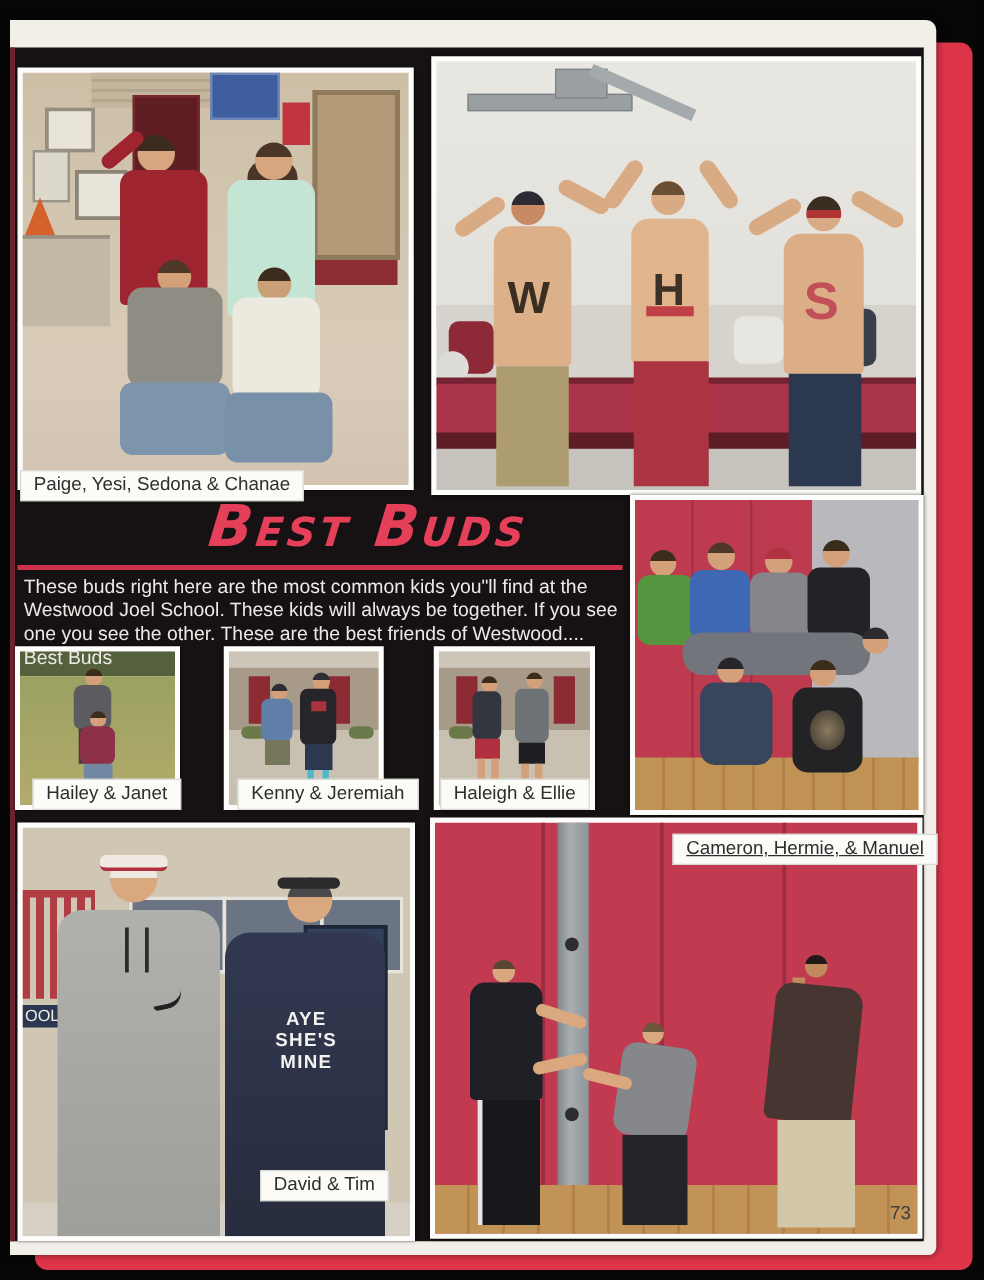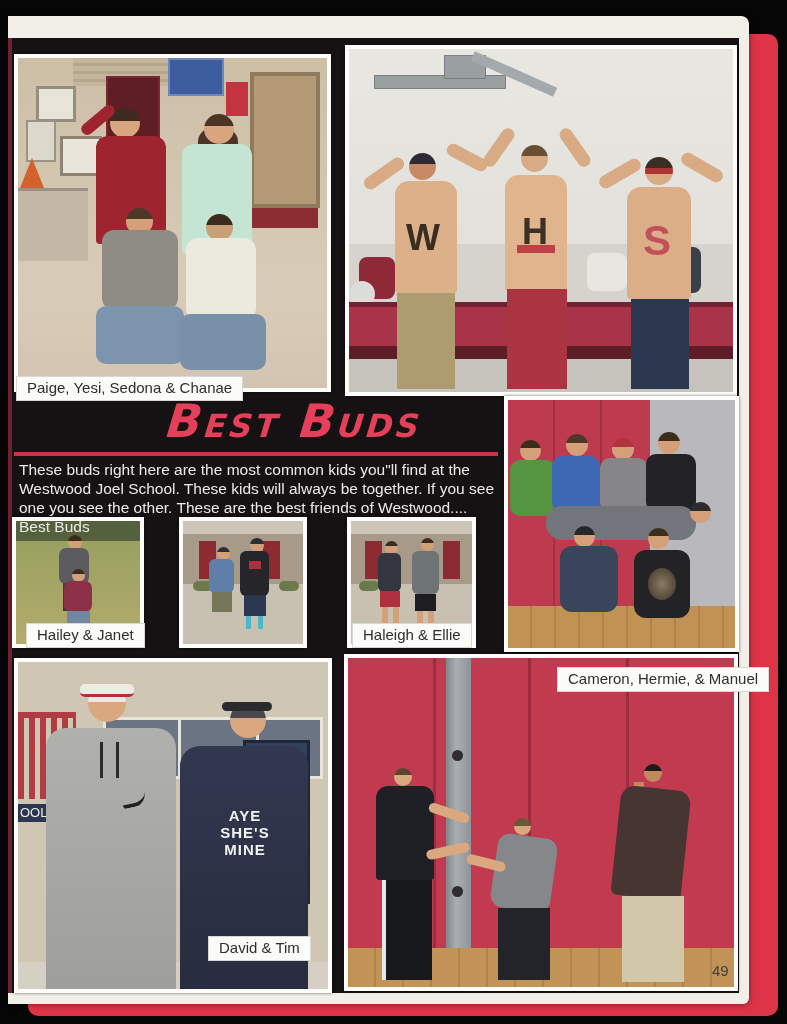--- a/index.html
+++ b/index.html
@@ -200,20 +200,21 @@
       <div class="fg" style="left:0;top:0;width:100%;height:100%;">
         <div style="left:67px;top:17px;width:14px;height:14px;border-radius:50%;background:linear-gradient(#2e2e33 0 42%,#d3a07a 42%);"></div>
         <div style="left:57px;top:30px;width:29px;height:45px;border-radius:6px;background:#26262a;"></div>
         <div style="left:66px;top:40px;width:12px;height:8px;background:#a8333c;"></div>
         <div style="left:61px;top:74px;width:22px;height:21px;background:#2c3750;"></div>
         <div style="left:63px;top:95px;width:5px;height:13px;background:#4fb8c8;"></div>
         <div style="left:75px;top:95px;width:5px;height:13px;background:#4fb8c8;"></div>
       </div>
     </div>
   </div>
+  <div class="cap" style="left:190px;top:623px;">Kenny &amp; Jeremiah</div>
 
   <div class="photo" style="left:347px;top:517px;width:129px;height:131px;">
     <div class="img">
       <div style="left:0;top:0;right:0;height:13px;background:#ccc5b8;"></div>
       <div style="left:0;top:13px;right:0;height:50px;background:#a89a88;"></div>
       <div style="left:14px;top:20px;width:17px;height:38px;background:#8c2b32;"></div>
       <div style="left:92px;top:20px;width:17px;height:38px;background:#8c2b32;"></div>
       <div style="left:0;top:63px;right:0;bottom:0;background:#c8c0b0;"></div>
       <div style="left:8px;top:60px;width:20px;height:10px;border-radius:5px;background:#6b7a4a;"></div>
       <div class="fg" style="left:0;top:0;width:100%;height:100%;">
@@ -290,17 +291,17 @@
         <div style="left:150px;top:250px;width:52px;height:72px;background:#22242a;"></div>
       </div>
       <div class="fg" style="left:0;top:0;width:100%;height:100%;">
         <div style="left:296px;top:106px;width:18px;height:18px;border-radius:50%;background:linear-gradient(#1f1a16 0 38%,#c08a5e 38%);"></div>
         <div style="left:286px;top:124px;width:10px;height:28px;background:#c08a5e;"></div>
         <div style="left:268px;top:130px;width:70px;height:110px;border-radius:14px 14px 6px 6px;background:#463530;transform:rotate(6deg);"></div>
         <div style="left:274px;top:238px;width:62px;height:86px;background:#d2c7a8;"></div>
       </div>
     </div>
   </div>
-  <div class="cap" style="left:557px;top:667px;">Cameron, Hermie, &amp; Manuel</div>
-
-  <div class="pagenum">49</div>
+  <div class="cap" style="left:538px;top:667px;text-decoration:underline;">Cameron, Hermie, &amp; Manuel</div>
+
+  <div class="pagenum">73</div>
 
 </div>
 
 </body></html>

